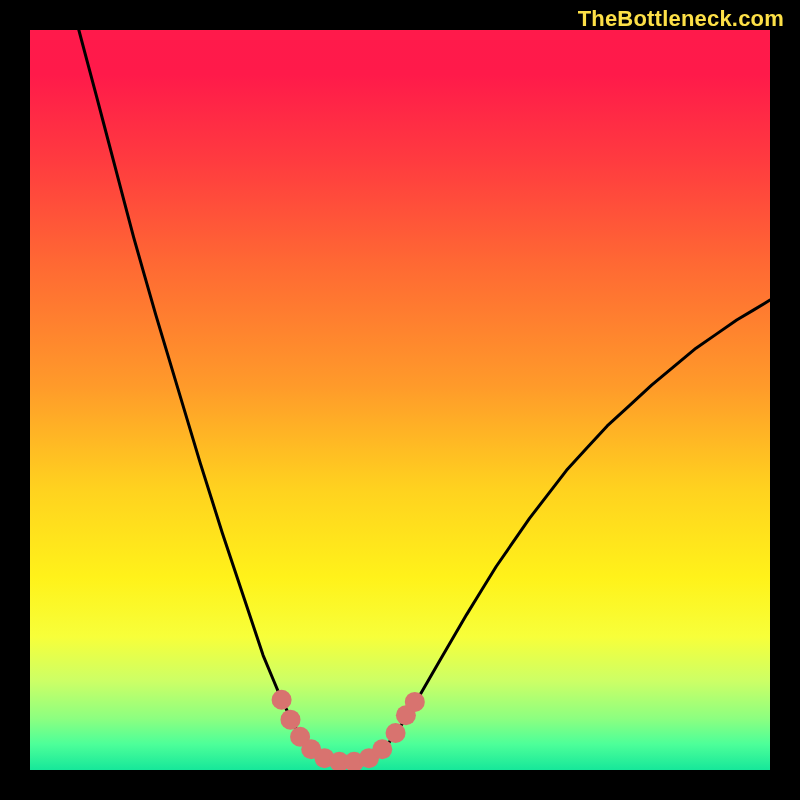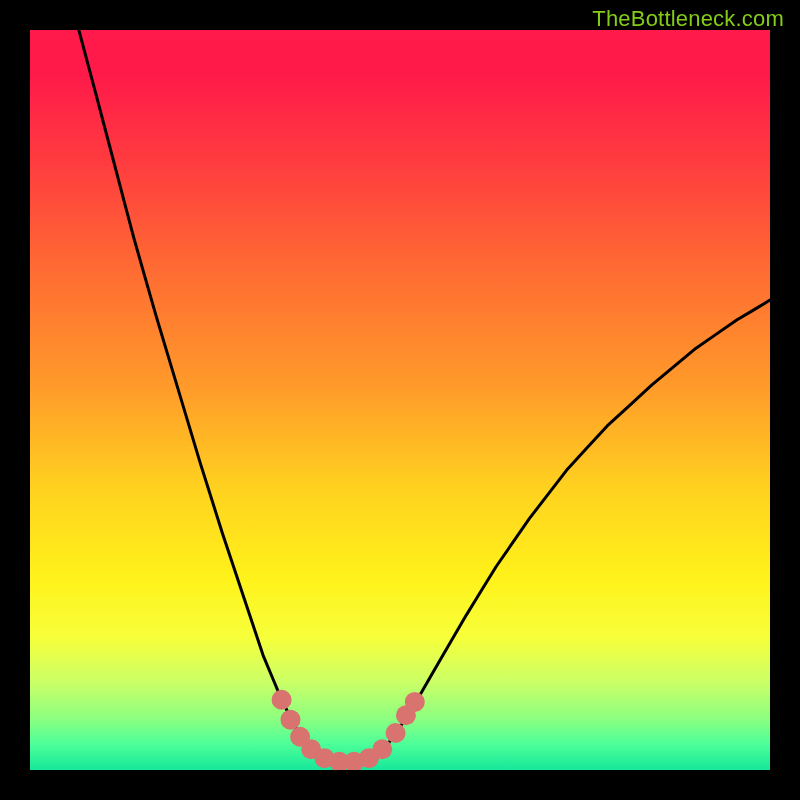--- a/index.html
+++ b/index.html
@@ -30,23 +30,23 @@
     position: absolute;
     left: 0;
     top: 0;
     width: 100%;
     height: 100%;
   }
   .watermark {
     position: absolute;
     top: 6px;
     right: 16px;
-    color: #84cc16;
+    color: #fde047;
     font-size: 22px;
-    font-weight: 400;
+    font-weight: 700;
     letter-spacing: 0.2px;
     user-select: none;
   }
   svg {
     position: absolute;
     left: 0;
     top: 0;
   }
 </style>
 </head>

